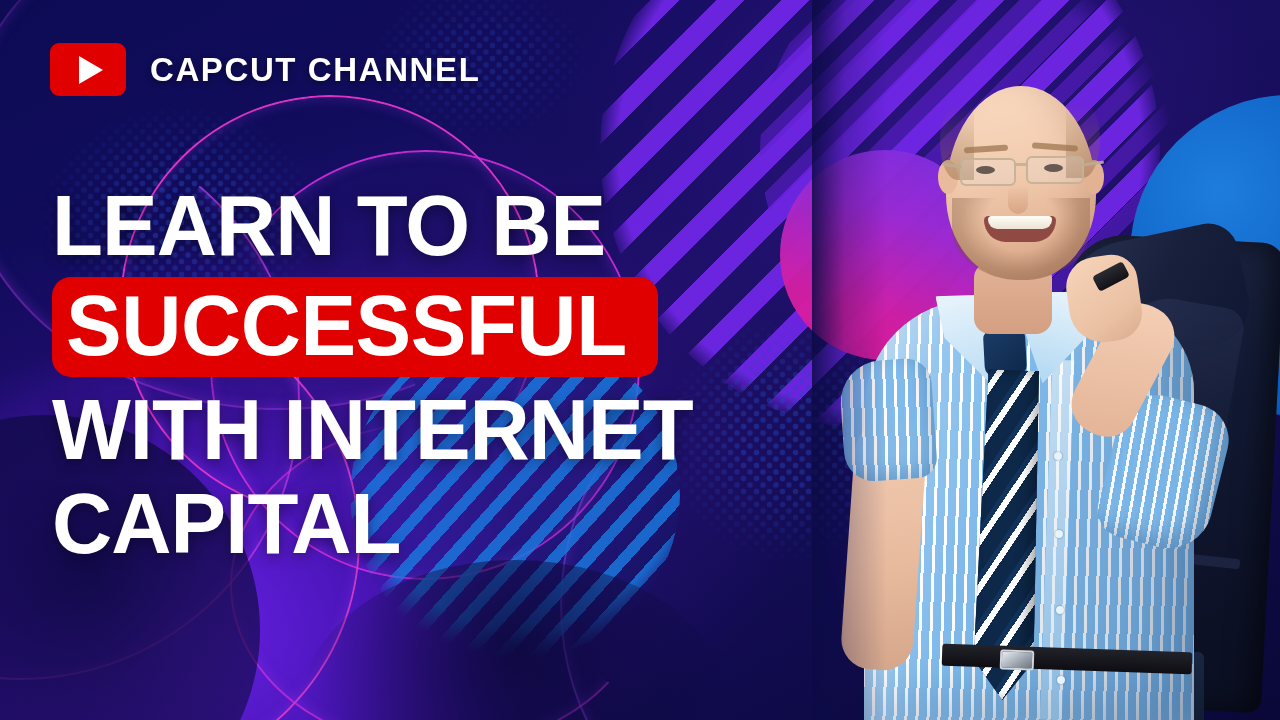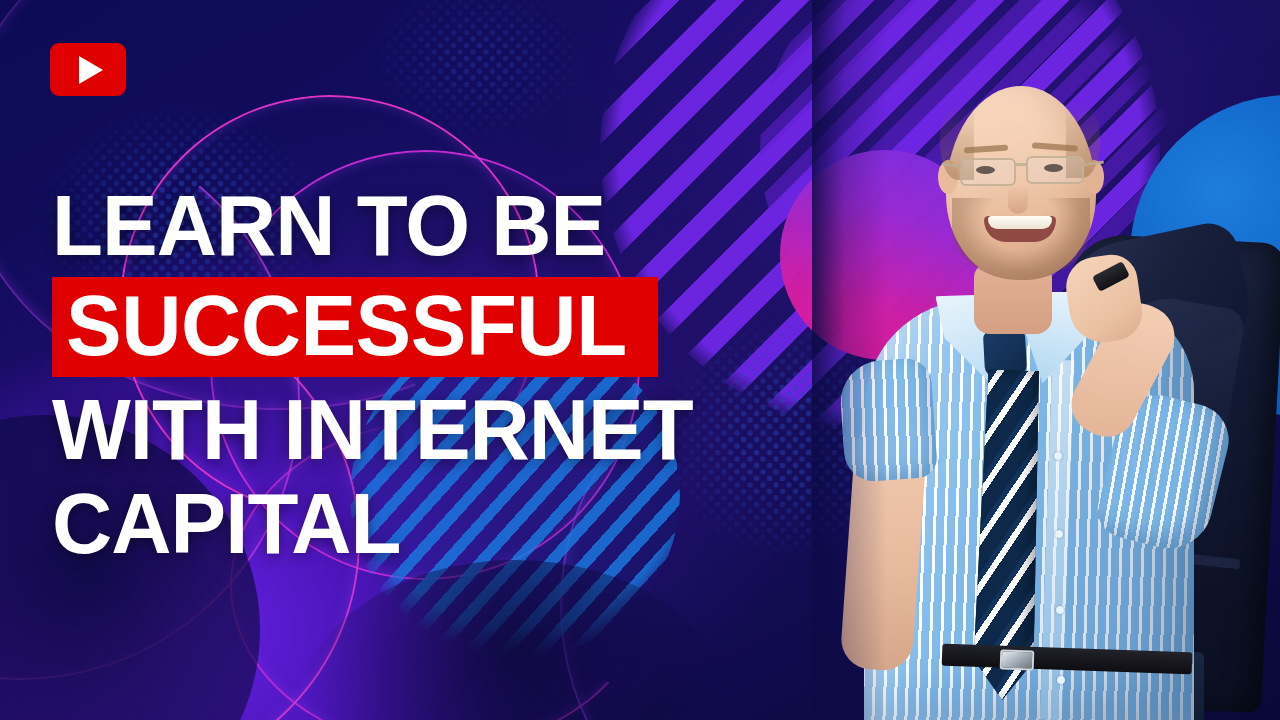--- a/index.html
+++ b/index.html
@@ -179,20 +179,21 @@
     text-shadow:0 3px 14px rgba(0,0,0,0.40);
     font-stretch:condensed;
     transform:scaleX(0.97);
     transform-origin:left center;
   }
   .hl-line-2-wrap {
     display:inline-block;
     background:#e00000;
     padding:6px 14px 10px 14px;
     margin:9px 0 10px 0;
+    border-radius:19px;
   }
   .hl-line-2 {
     color:#ffffff;
     font-size:86px;
     line-height:0.98;
     font-weight:bold;
     letter-spacing:-0.5px;
     white-space:nowrap;
     font-stretch:condensed;
     transform:scaleX(0.97);
@@ -500,20 +501,21 @@
       <div class="teeth"></div>
     </div>
 
     <div class="photo-blend"></div>
   </div>
 
   <div class="channel-row">
     <div class="yt-logo">
       <div class="tri"></div>
     </div>
+    <div class="channel-name">CAPCUT CHANNEL</div>
   </div>
 
   <div class="headline">
     <div class="hl-line">LEARN TO BE</div>
     <div class="hl-line-2-wrap">
       <span class="hl-line-2">SUCCESSFUL</span>
     </div>
     <div class="hl-line hl-line-3">WITH INTERNET</div>
     <div class="hl-line">CAPITAL</div>
   </div>

